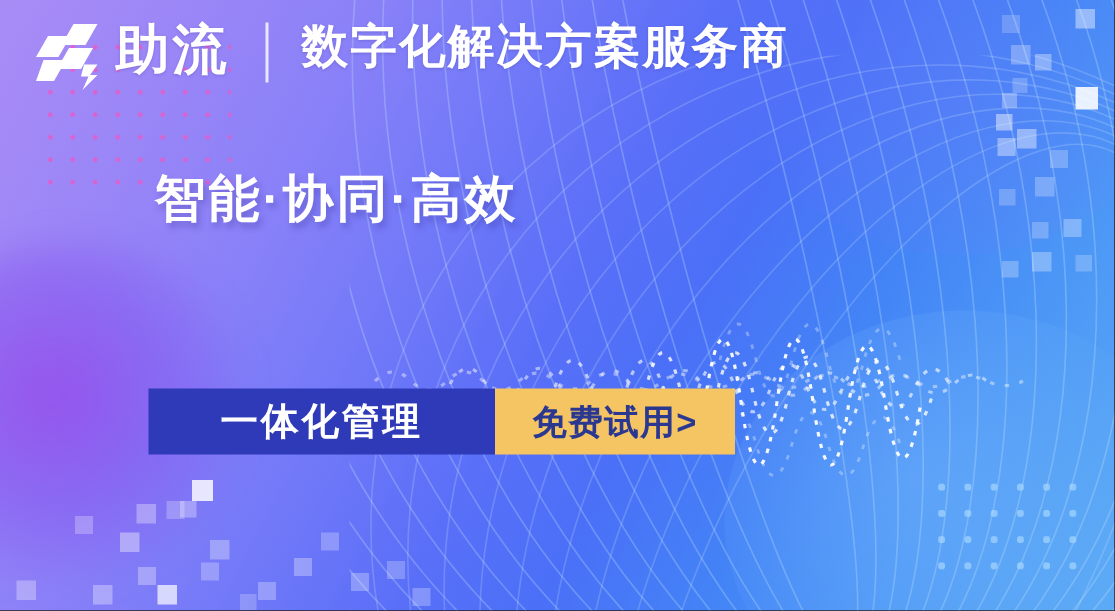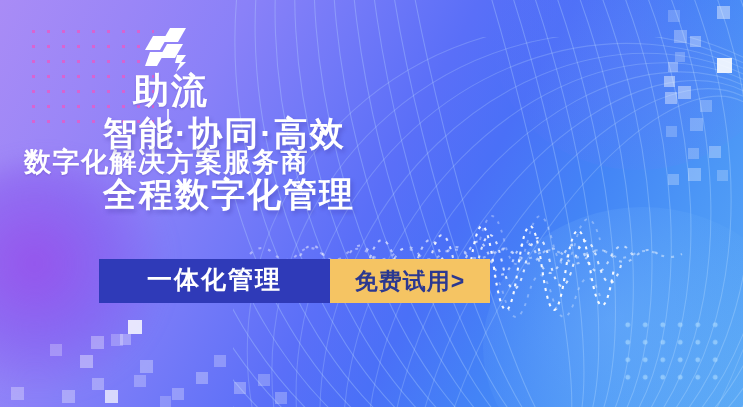--- a/index.html
+++ b/index.html
@@ -89,25 +89,23 @@
     background-size: 17.5px 17.5px;
   }
 
   .squares, .waveform { position: absolute; inset: 0; }
   .squares svg, .waveform svg { width: 100%; height: 100%; display: block; }
 
   
   .header {
     position: absolute;
     left: 24px;
-    top: 27px;
+    top: 15px;
     display: flex;
-    align-items: center;
     height: 52px;
-    flex-direction: column;
   }
   .logo-mark { width: 44px; height: 46px; flex: 0 0 auto; }
   .logo-mark svg { display: block; width: 100%; height: 100%; }
   .logo-word {
     color: #ffffff;
     font-size: 36px;
     font-weight: bold;
     letter-spacing: 2px;
     margin-left: 9px;
     line-height: 1;
@@ -116,21 +114,21 @@
   }
   .divider {
     width: 2px;
     height: 40px;
     background: rgba(255,255,255,0.80);
     margin: 0 22px 0 24px;
     flex: 0 0 auto;
   }
   .tagline {
     color: #ffffff;
-    font-size: 27px;
+    font-size: 31px;
     font-weight: bold;
     letter-spacing: 1.5px;
     white-space: nowrap;
     line-height: 1;
     text-shadow: 0 1px 2px rgba(60,40,140,0.25);
   }
 
   
   .headline {
     position: absolute;
@@ -160,21 +158,20 @@
     background: #2f3ab8;
     color: #ffffff;
     width: 231px;
     display: flex;
     align-items: center;
     justify-content: center;
     font-size: 25px;
     font-weight: bold;
     letter-spacing: 2px;
     line-height: 1;
-    font-family: Liberation Mono, monospace;
   }
   .btn-trial {
     background: #f5c463;
     color: #2b3890;
     width: 160px;
     display: flex;
     align-items: center;
     justify-content: center;
     font-size: 23px;
     font-weight: bold;
@@ -346,21 +343,20 @@
         </g>
       </svg>
     </span>
     <span class="logo-word">助流</span>
     <span class="divider"></span>
     <span class="tagline">数字化解决方案服务商</span>
   </div>
 
   <div class="headline">
     <div class="headline-line">智能·协同·高效</div>
-    <div class="headline-line">全程数字化管理</div>
   </div>
 
   <div class="cta-row">
     <div class="btn-primary">一体化管理</div>
     <div class="btn-trial">免费试用&gt;</div>
   </div>
 
 </div>
 
 </body></html>

